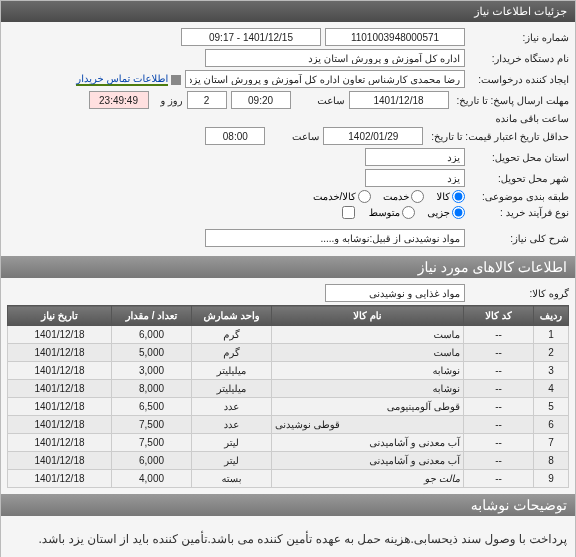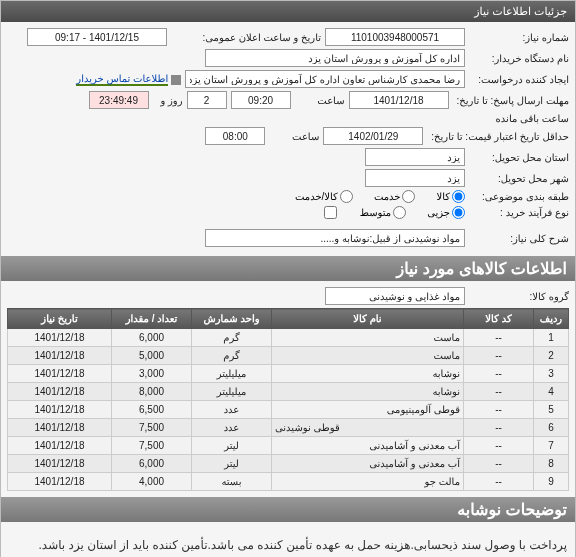--- a/index.html
+++ b/index.html
@@ -9,42 +9,41 @@
 .panel-body{padding:6px}
 .row{display:flex;align-items:center;margin-bottom:3px;gap:4px;flex-wrap:wrap}
 .lbl{color:#222;min-width:100px;text-align:right;padding-left:4px}
 .lbl-sm{color:#222;min-width:50px;text-align:right;padding-left:2px}
 .inp{background:#fff;border:1px solid #999;padding:2px 4px;font-size:10px;font-family:inherit;color:#222;text-align:center;height:18px}
 .inp-wide{width:140px}
 .inp-mid{width:100px}
 .inp-sm{width:60px}
 .inp-xs{width:40px}
 .radio-grp{display:flex;align-items:center;gap:2px}
-.radio-grp label{margin-left:19px}
+.radio-grp label{margin-left:10px}
 .buyer-link{color:#0645ad;cursor:pointer}
 .buyer-link span.linktxt{border-bottom:2px solid #4d7c0f}
-.section-bar{background:linear-gradient(#999,#777);color:#fff;padding:3px 8px;font-size:16px;font-weight:bold}
+.section-bar{background:linear-gradient(#999,#777);color:#fff;padding:3px 8px;font-size:14px;font-weight:normal}
 table.data{width:100%;border-collapse:collapse;font-size:10px}
 table.data th{background:linear-gradient(#777,#555);color:#fff;padding:4px 3px;border:1px solid #555;font-weight:bold}
 table.data td{background:#f2f2f2;padding:3px;border:1px solid #ccc;text-align:center;color:#222}
 table.data tr:nth-child(even) td{background:#eaeaea}
 .note{color:#333;padding:16px 8px;font-size:12px}
 .icon-sq{display:inline-block;width:10px;height:10px;background:#888;vertical-align:middle}
 </style>
 </head>
 <body>
 
 <div class="panel">
   <div class="panel-header">جزئیات اطلاعات نیاز</div>
   <div class="panel-body">
 
     <div class="row">
       <span class="lbl">شماره نیاز:</span>
       <input class="inp inp-wide" value="1101003948000571" style="">
-      <span class="lbl" style="min-width:150px">تاریخ و ساعت اعلان عمومی:</span>
       <input class="inp inp-wide" value="1401/12/15 - 09:17" style="">
     </div>
 
     <div class="row">
       <span class="lbl">نام دستگاه خریدار:</span>
       <input class="inp" style="width: 260px; text-align: right;" value="اداره کل آموزش و پرورش استان یزد">
     </div>
 
     <div class="row">
       <span class="lbl">ایجاد کننده درخواست:</span>
@@ -191,21 +190,21 @@
             <td>8</td>
             <td>--</td>
             <td style="text-align: right;">آب معدنی و آشامیدنی</td>
             <td>لیتر</td>
             <td>6,000</td>
             <td>1401/12/18</td>
           </tr>
           <tr>
             <td>9</td>
             <td>--</td>
-            <td style="text-align: right;">مالت جو</td>
+            <td style="text-align: right; font-style: italic;">مالت جو</td>
             <td>بسته</td>
             <td>4,000</td>
             <td>1401/12/18</td>
           </tr>
         </tbody>
     </table>
   </div>
 
   <div class="section-bar">توضیحات نوشابه</div>
   <div class="note">پرداخت با وصول سند ذیحسابی.هزینه حمل به عهده تأمین کننده می باشد.تأمین کننده باید از استان یزد باشد.</div>

